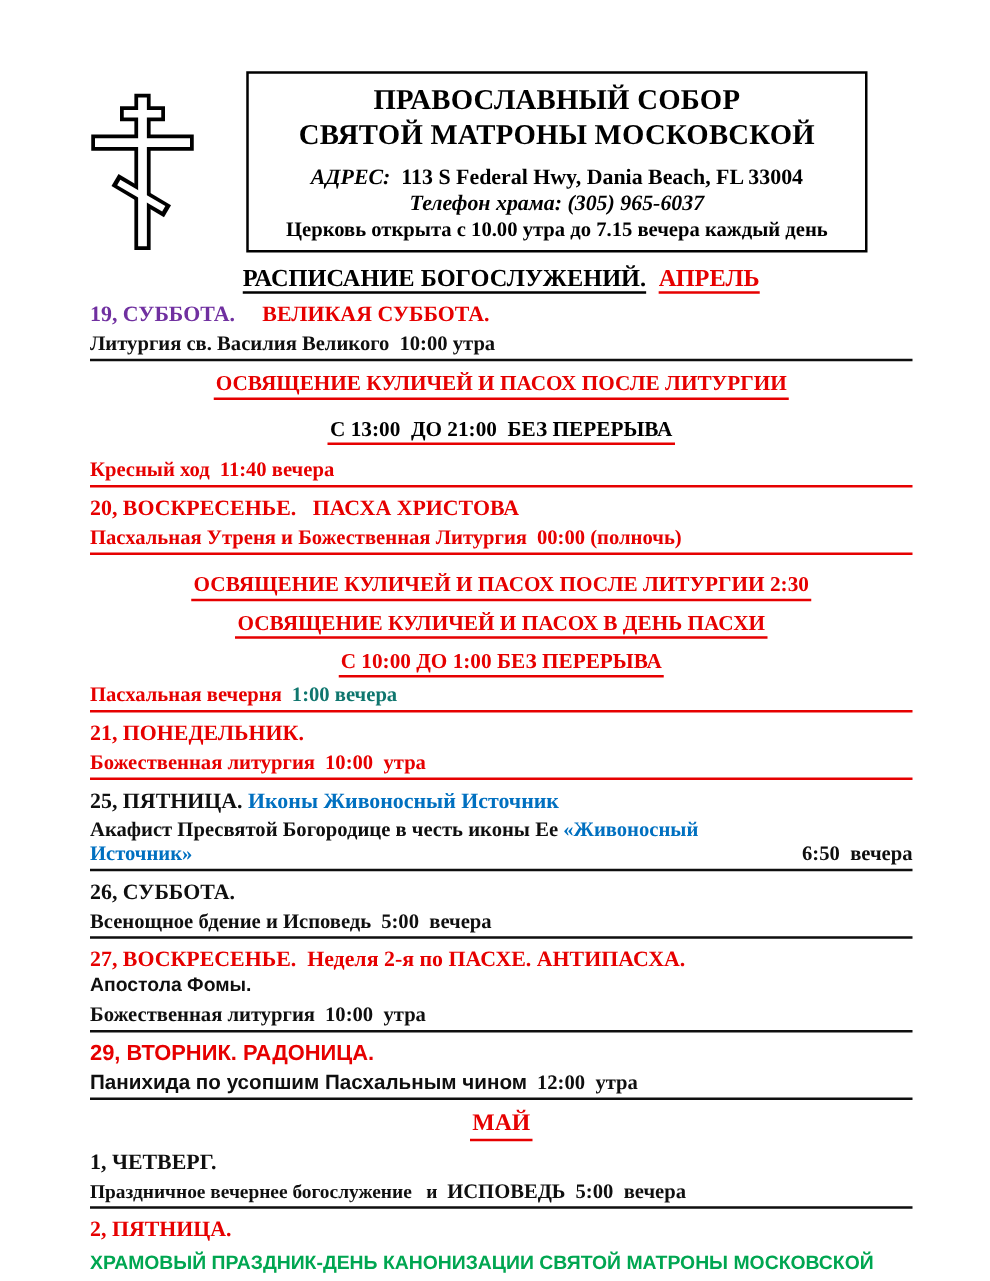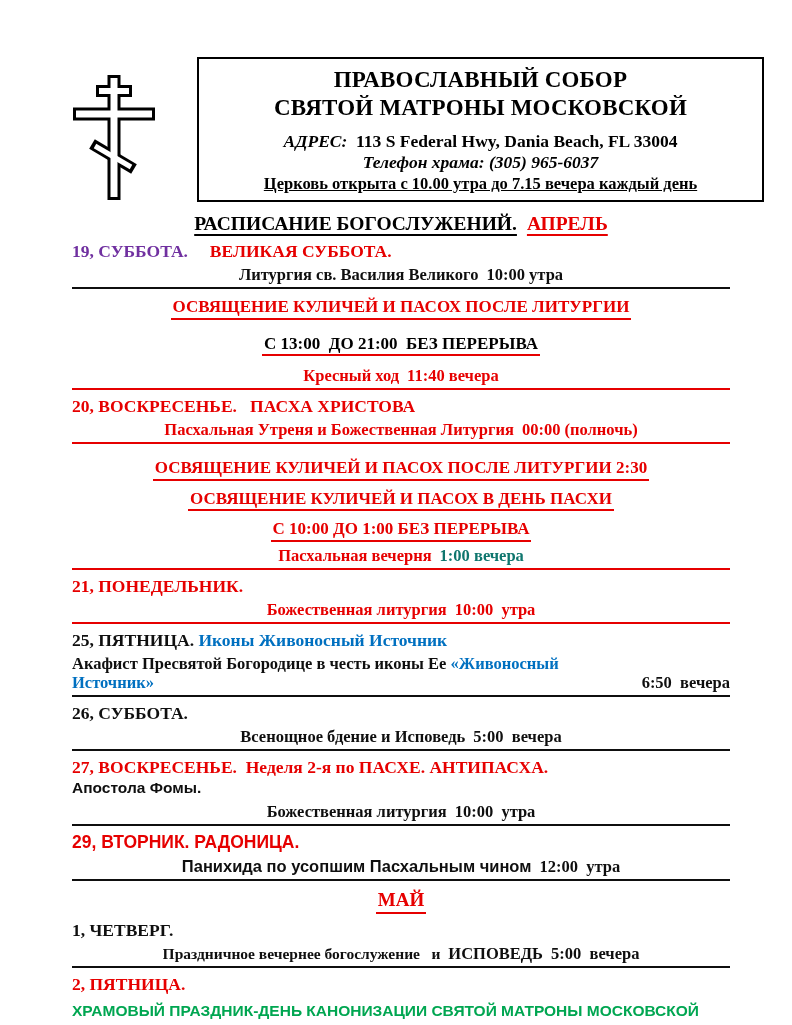--- a/index.html
+++ b/index.html
@@ -5,42 +5,42 @@
   * { margin:0; padding:0; box-sizing:border-box; }
   body { background:#fff; }
   .page {
     position:relative; width:792px; height:1025px; background:#ffffff;
     font-family:"Liberation Serif","DejaVu Serif",serif; font-weight:bold; overflow:hidden;
   }
   
   .header { position:relative; height:204px; }
   .cross { position:absolute; left:70px; top:60px; }
   .header-box {
-    position:absolute; left:197px; top:57px; width:567px;
+    position:absolute; left:197px; top:57px; width:497px;
     border:2px solid #000; text-align:center; padding:7px 4px 6px 4px; color:#000;
   }
   .box-title { font-size:23px; line-height:1.22; letter-spacing:0.2px; }
   .box-addr  { font-size:17.5px; margin-top:9px; }
   .box-phone { font-size:17.5px; font-style:italic; }
-  .box-hours { font-size:16.5px; margin-top:1px;text-decoration:underline; }
+  .box-hours { font-size:16.5px; margin-top:1px; }
   .it { font-style:italic; }
   
   .schedule-title { margin:9px 62px 0 72px; text-align:center; font-size:19.5px; color:#000; }
   .schedule-title .u {
     text-decoration:underline; text-decoration-thickness:2px; text-underline-offset:4px;
   }
   .schedule-title .month { margin-left:10px; }
   
   .rows { margin:0 62px 0 72px; font-size:16.5px; line-height:1.15; color:#000; }
   .row-heading { margin-top:6px; font-size:17.5px; }
   .row-plain   { margin-top:2px; }
   .row-center  { margin-top:8px; text-align:center; font-size:17px; }
   .row-center .inner { display:inline-block; border-bottom:2px solid currentColor; padding:0 2px 1px 2px; }
   .row-service {
-    margin-top:5px; display:flex; justify-content:center; align-items:flex-end;
+    margin-top:5px; display:flex; justify-content:flex-start; align-items:flex-end;
     border-bottom:2px solid #000; padding-bottom:2px;
   }
   .row-service .left { overflow:hidden; }
   .row-service .time { white-space:pre; flex-shrink:0; margin-left:8px;
     font-family:"Liberation Serif","DejaVu Serif",serif; }
   .seg { white-space:pre-wrap; }
   .sans { font-family:Liberation Sans, sans-serif; }
   .sz-sm { font-size:15.5px; }
   .sz-lg { font-size:19px; }
   .spacer { height:6px; }

